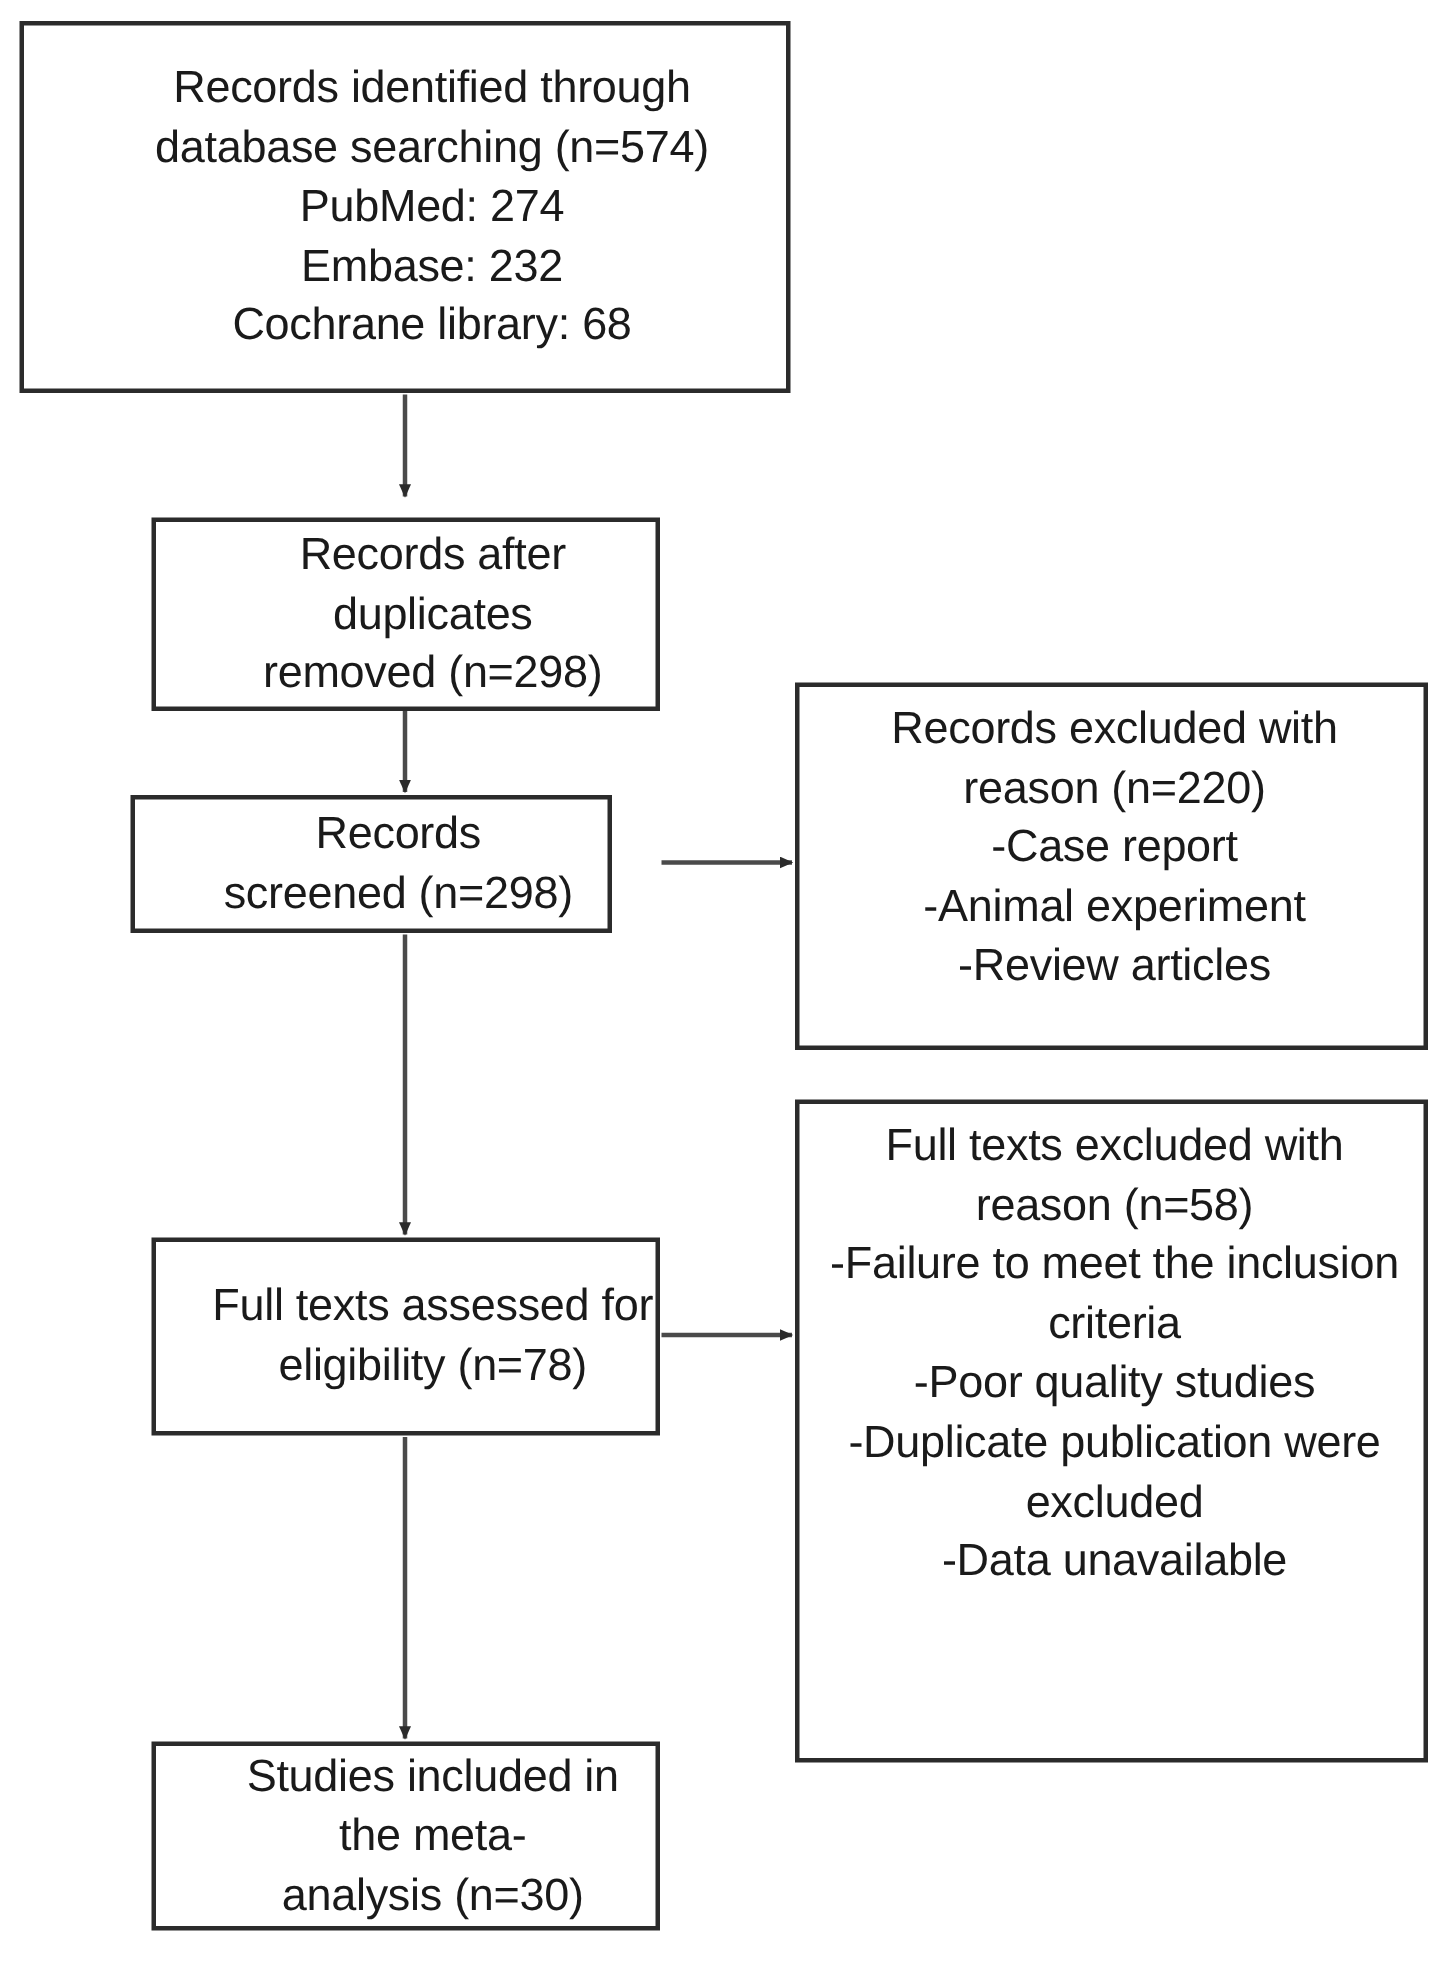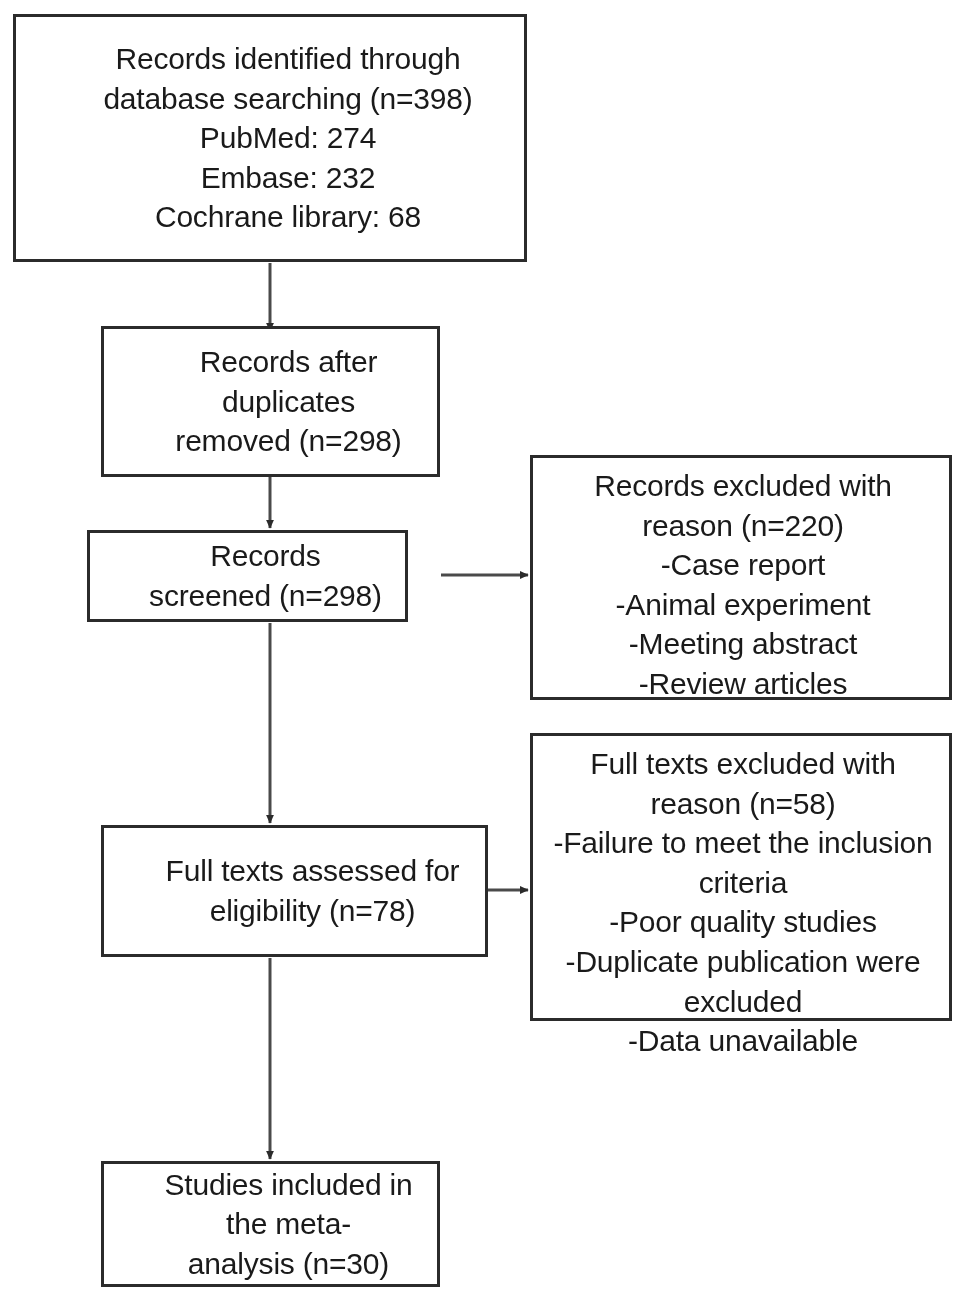--- a/index.html
+++ b/index.html
@@ -74,52 +74,51 @@
 
     <line x1="270" y1="623" x2="270" y2="823" stroke="#4a4a4a" stroke-width="3" marker-end="url(#arrowhead)"></line>
 
     <line x1="441" y1="890" x2="528" y2="890" stroke="#4a4a4a" stroke-width="3" marker-end="url(#arrowhead)"></line>
 
     <line x1="270" y1="958" x2="270" y2="1159" stroke="#4a4a4a" stroke-width="3" marker-end="url(#arrowhead)"></line>
   </svg>
 
   <div class="node centered" style="left:13px; top:14px; width:514px; height:248px;">
     <span class="line">Records identified through</span>
-    <span class="line">database searching (n=398)</span>
+    <span class="line">database searching (n=574)</span>
     <span class="line">PubMed: 274</span>
     <span class="line">Embase: 232</span>
     <span class="line">Cochrane library: 68</span>
   </div>
 
-  <div class="node centered" style="left:101px; top:326px; width:339px; height:151px;">
+  <div class="node centered" style="left:101px; top:345px; width:339px; height:129px;">
     <span class="line">Records after</span>
     <span class="line">duplicates</span>
     <span class="line">removed (n=298)</span>
   </div>
 
   <div class="node centered" style="left:87px; top:530px; width:321px; height:92px;">
     <span class="line">Records</span>
     <span class="line">screened (n=298)</span>
   </div>
 
   <div class="node lefted" style="left:530px; top:455px; width:422px; height:245px;">
     <span class="line">Records excluded with</span>
     <span class="line">reason (n=220)</span>
     <span class="line">-Case report</span>
     <span class="line">-Animal experiment</span>
-    <span class="line">-Meeting abstract</span>
     <span class="line">-Review articles</span>
   </div>
 
-  <div class="node centered" style="left:101px; top:825px; width:387px; height:132px;">
+  <div class="node centered" style="left:101px; top:825px; width:339px; height:132px;">
     <span class="line">Full texts assessed for</span>
     <span class="line">eligibility (n=78)</span>
   </div>
 
-  <div class="node lefted" style="left:530px; top:733px; width:422px; height:288px;">
+  <div class="node lefted" style="left:530px; top:733px; width:422px; height:442px;">
     <span class="line">Full texts excluded with</span>
     <span class="line">reason (n=58)</span>
     <span class="line">-Failure to meet the inclusion</span>
     <span class="line">criteria</span>
     <span class="line">-Poor quality studies</span>
     <span class="line">-Duplicate publication were</span>
     <span class="line">excluded</span>
     <span class="line">-Data unavailable</span>
   </div>
 

